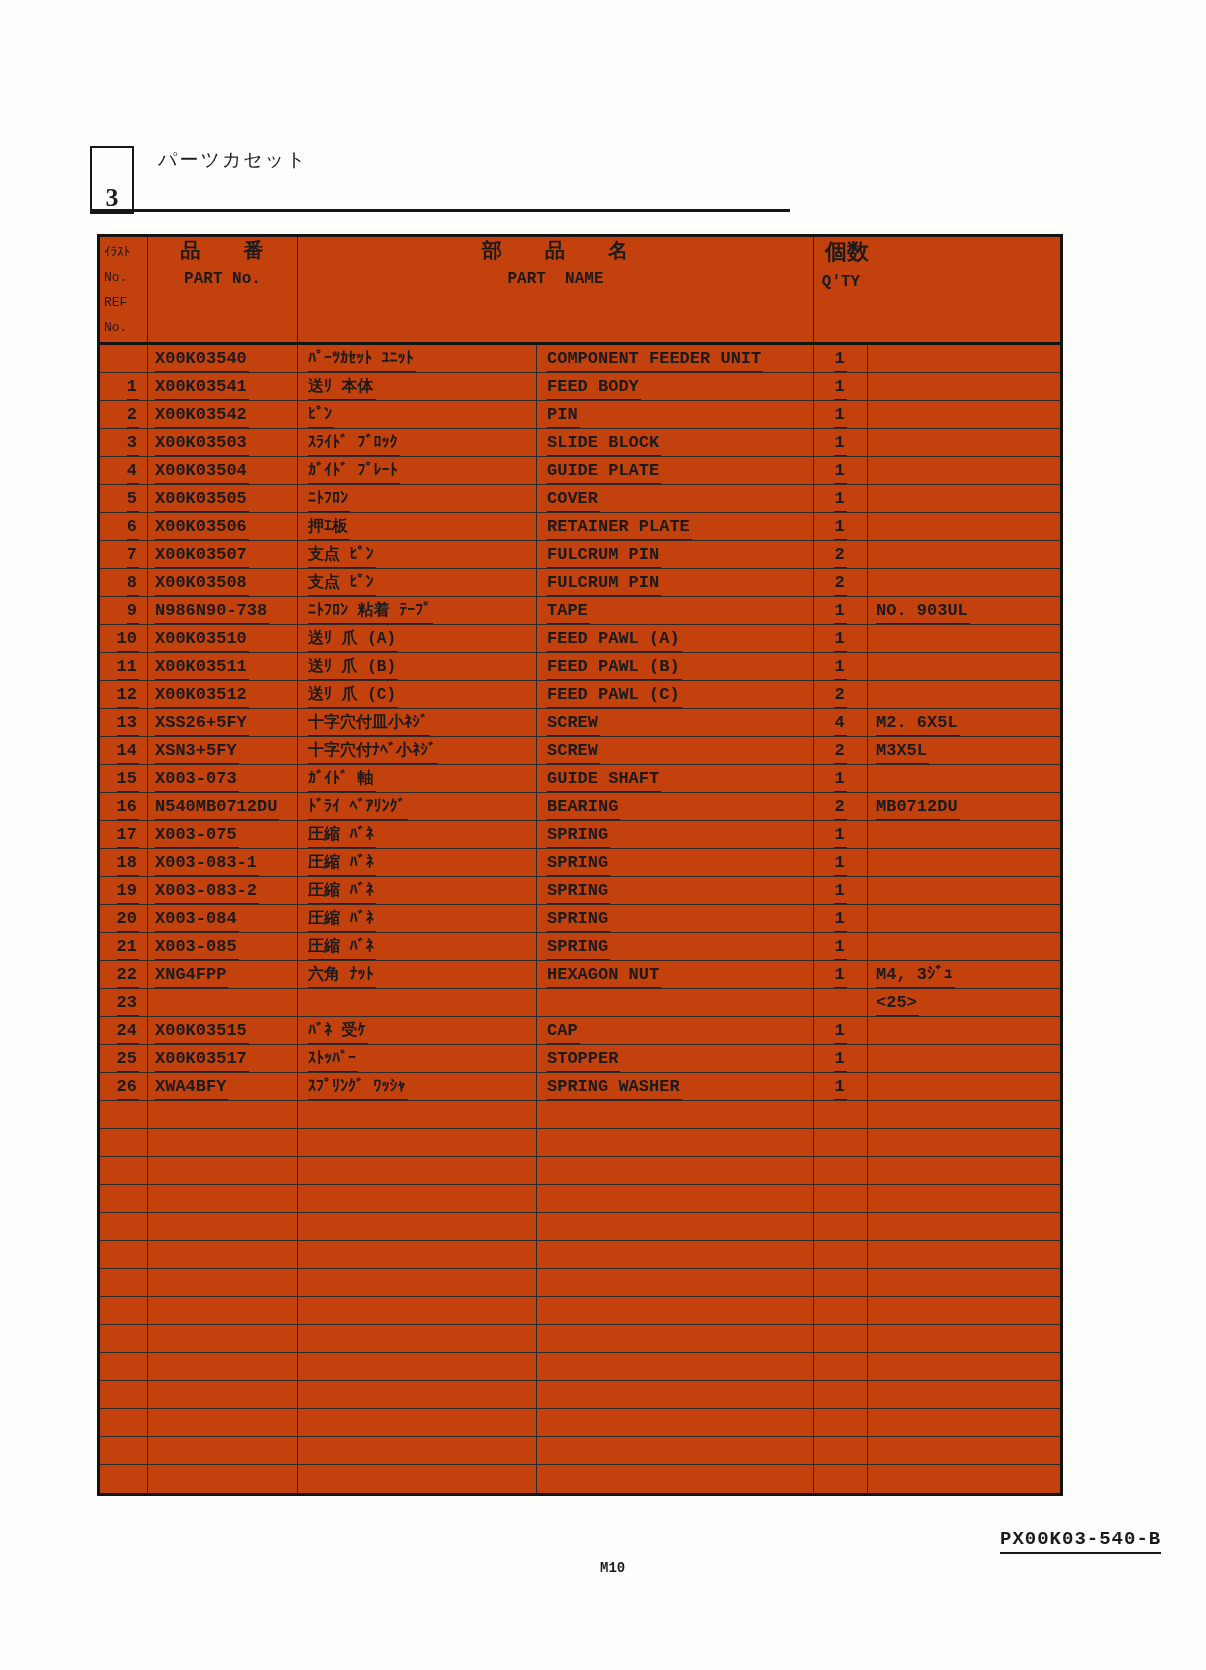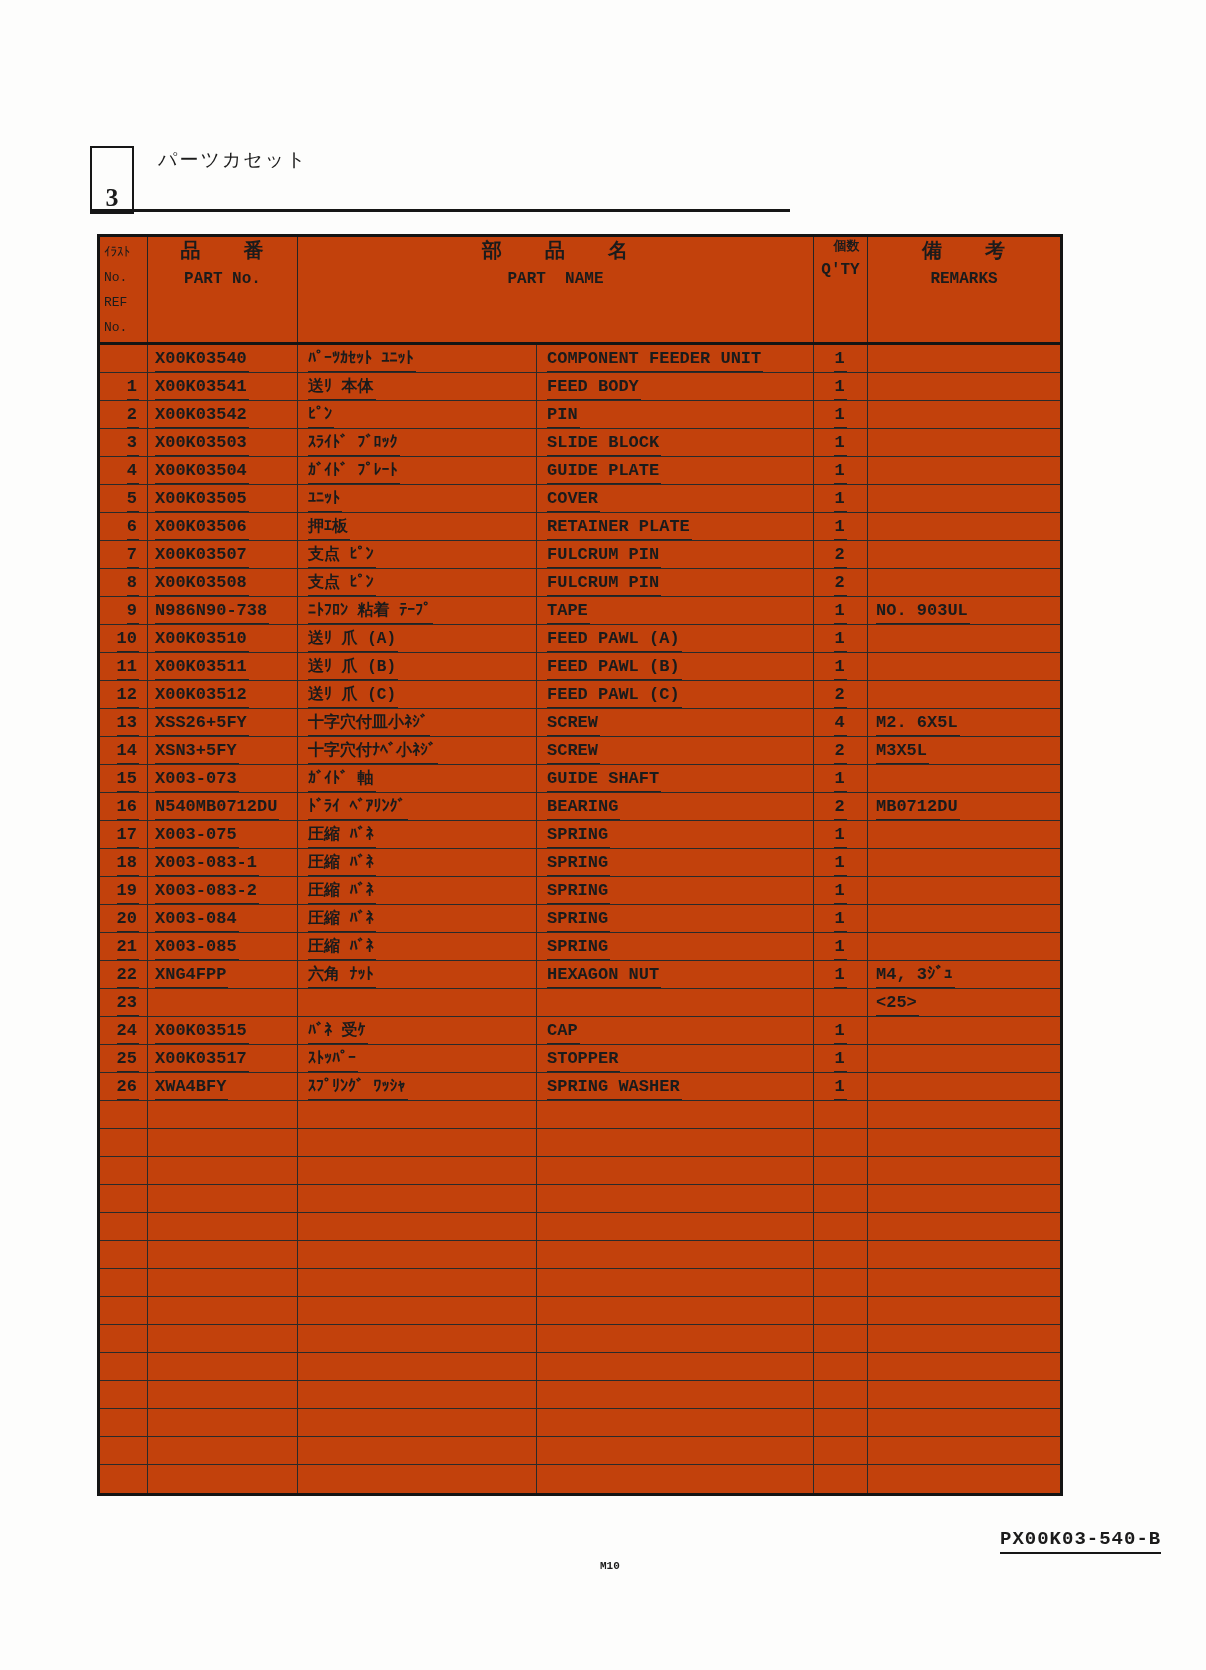--- a/index.html
+++ b/index.html
@@ -37,21 +37,21 @@
     display:grid;grid-template-columns:48px 150px 516px 54px 1fr;
     height:108px;border-bottom:3px solid #141414;box-sizing:border-box;
   }
   .hcell{border-right:1.5px solid #242424;box-sizing:border-box;
     display:flex;flex-direction:column;align-items:center;justify-content:flex-start;
     gap:6px;overflow:hidden;}
   .hcell:last-child{border-right:none;}
   .h-ref{align-items:flex-start;justify-content:flex-start;padding:3px 0 0 4px;gap:0;}
   .h-ref div{font-size:13px;line-height:25px;white-space:pre;}
   .h-jp{font-size:20px;font-weight:700;white-space:pre;letter-spacing:1px;}
-  .h-jp.small{font-size:13px;letter-spacing:0;margin-left:12px;}
+  .h-jp.small{font-size:22px;letter-spacing:0;margin-left:12px;}
   .h-en{font-size:16px;font-weight:600;white-space:pre;}
   .tbody{}
   .trow{
     display:grid;grid-template-columns:48px 150px 239px 277px 54px 1fr;
     height:28px;border-bottom:1.5px solid #2a2a2a;box-sizing:border-box;
   }
   .trow:last-child{border-bottom:none;}
   .tcell{
     border-right:1.5px solid #2a2a2a;box-sizing:border-box;
     display:flex;align-items:flex-end;overflow:hidden;
@@ -64,21 +64,21 @@
   .c-name_en{padding-left:10px;}
   .c-qty{justify-content:center;}
   .c-remarks{padding-left:8px;}
   .u{border-bottom:1.5px solid #222;padding:0 2px 1px 0;line-height:22px;}
   
   .doc-num{
     position:absolute;left:1000px;top:1528px;font-size:19px;font-weight:700;
     letter-spacing:1px;border-bottom:2px solid #161616;padding-bottom:2px;white-space:pre;
   }
   .page-num{
-    position:absolute;left:600px;top:1560px;font-size:11px;font-weight:700;white-space:pre;
+    position:absolute;left:600px;top:1560px;font-size:14px;font-weight:700;white-space:pre;
   }
 </style>
 </head>
 <body>
 
 <div class="page">
 
   <div class="sec-box">
     <span class="sec-num">3</span>
   </div>
@@ -98,24 +98,20 @@
         <span class="h-en">PART No.</span>
       </div>
       <div class="hcell">
         <span class="h-jp">部　　品　　名</span>
         <span class="h-en">PART  NAME</span>
       </div>
       <div class="hcell">
         <span class="h-jp small">個数</span>
         <span class="h-en">Q'TY</span>
       </div>
-      <div class="hcell">
-        <span class="h-jp">備　　考</span>
-        <span class="h-en">REMARKS</span>
-      </div>
     </div>
     <div class="tbody">
         <div class="trow">
           <div class="tcell c-ref"></div>
           <div class="tcell c-part_no"><span class="u">X00K03540</span></div>
           <div class="tcell c-name_jp"><span class="u">ﾊﾟｰﾂｶｾｯﾄ ﾕﾆｯﾄ</span></div>
           <div class="tcell c-name_en"><span class="u">COMPONENT FEEDER UNIT</span></div>
           <div class="tcell c-qty"><span class="u">1</span></div>
           <div class="tcell c-remarks"></div>
         </div>
@@ -147,21 +143,21 @@
           <div class="tcell c-ref"><span class="u">4</span></div>
           <div class="tcell c-part_no"><span class="u">X00K03504</span></div>
           <div class="tcell c-name_jp"><span class="u">ｶﾞｲﾄﾞ ﾌﾟﾚｰﾄ</span></div>
           <div class="tcell c-name_en"><span class="u">GUIDE PLATE</span></div>
           <div class="tcell c-qty"><span class="u">1</span></div>
           <div class="tcell c-remarks"></div>
         </div>
         <div class="trow">
           <div class="tcell c-ref"><span class="u">5</span></div>
           <div class="tcell c-part_no"><span class="u">X00K03505</span></div>
-          <div class="tcell c-name_jp"><span class="u">ﾕﾆｯﾄ</span></div>
+          <div class="tcell c-name_jp"><span class="u">ﾆﾄﾌﾛﾝ</span></div>
           <div class="tcell c-name_en"><span class="u">COVER</span></div>
           <div class="tcell c-qty"><span class="u">1</span></div>
           <div class="tcell c-remarks"></div>
         </div>
         <div class="trow">
           <div class="tcell c-ref"><span class="u">6</span></div>
           <div class="tcell c-part_no"><span class="u">X00K03506</span></div>
           <div class="tcell c-name_jp"><span class="u">押ｴ板</span></div>
           <div class="tcell c-name_en"><span class="u">RETAINER PLATE</span></div>
           <div class="tcell c-qty"><span class="u">1</span></div>

